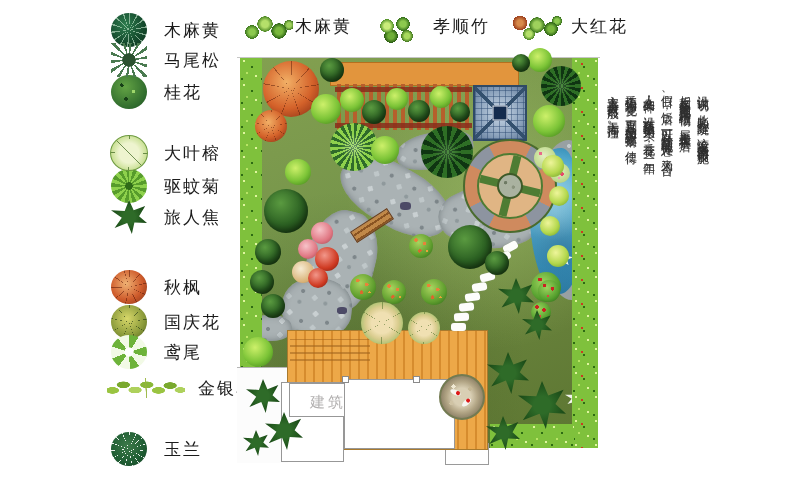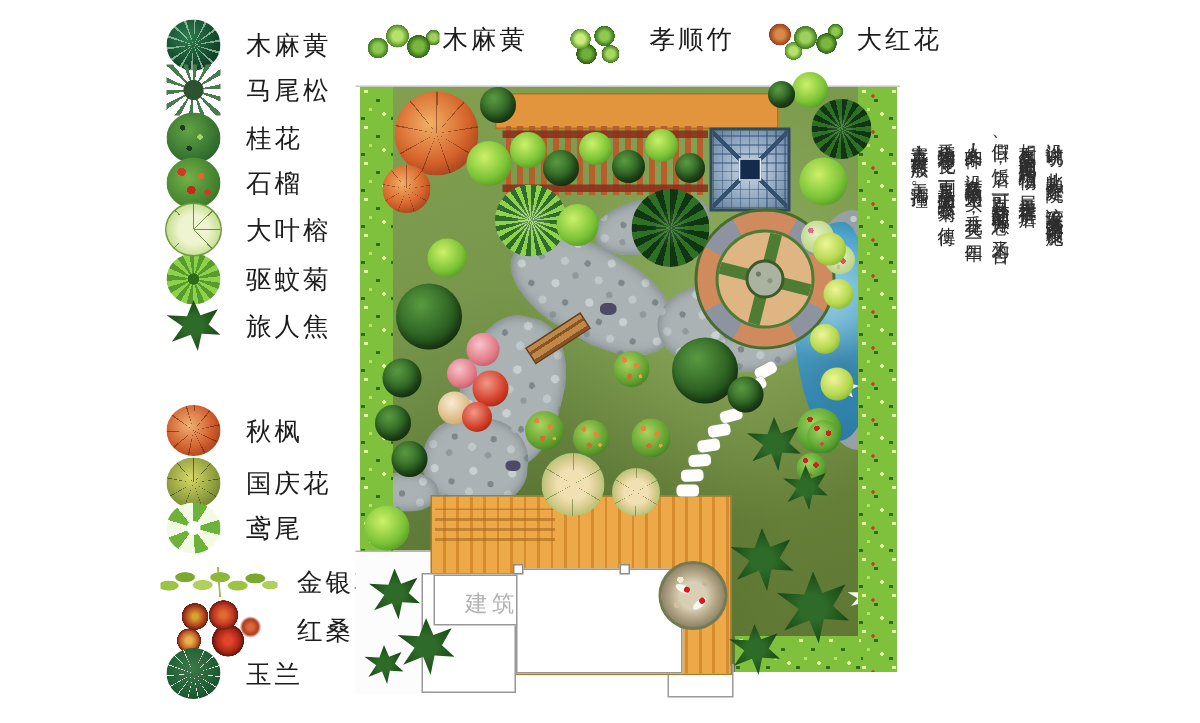--- a/index.html
+++ b/index.html
@@ -185,26 +185,20 @@
         <span class="lic lic-osmanthus"></span>
       </span>
       <span class="llabel">桂花</span>
     </div>
   <div class="lrow" style="top:41px">
       <span class="licbox">
         <span class="lic lic-pine"></span>
       </span>
       <span class="llabel">马尾松</span>
     </div>
-  <div class="lrow" style="top:103px">
-      <span class="licbox">
-        <span class="lic lic-pomegranate"></span>
-      </span>
-      <span class="llabel">石榴</span>
-    </div>
   <div class="lrow" style="top:167px">
       <span class="licbox">
         <span class="lic lic-chrys"></span>
       </span>
       <span class="llabel">驱蚊菊</span>
     </div>
   <div class="lrow" style="top:134px">
       <span class="licbox">
         <span class="lic lic-ficus"></span>
       </span>
@@ -232,26 +226,20 @@
       <span class="licbox">
         <span class="lic lic-iris"></span>
       </span>
       <span class="llabel">鸢尾</span>
     </div>
   <div class="lrow" style="top:369px">
       <span class="licbox wide">
         <span class="lic lic-honeysuckle"></span>
       </span>
       <span class="llabel">金银花</span>
-    </div>
-  <div class="lrow" style="top:401px">
-      <span class="licbox wide">
-        <span class="lic lic-redmulberry"></span>
-      </span>
-      <span class="llabel">红桑</span>
     </div>
   <div class="lrow" style="top:430px">
       <span class="licbox">
         <span class="lic lic-magnolia"></span>
       </span>
       <span class="llabel">玉兰</span>
     </div>
 </div>
 
 <div>

